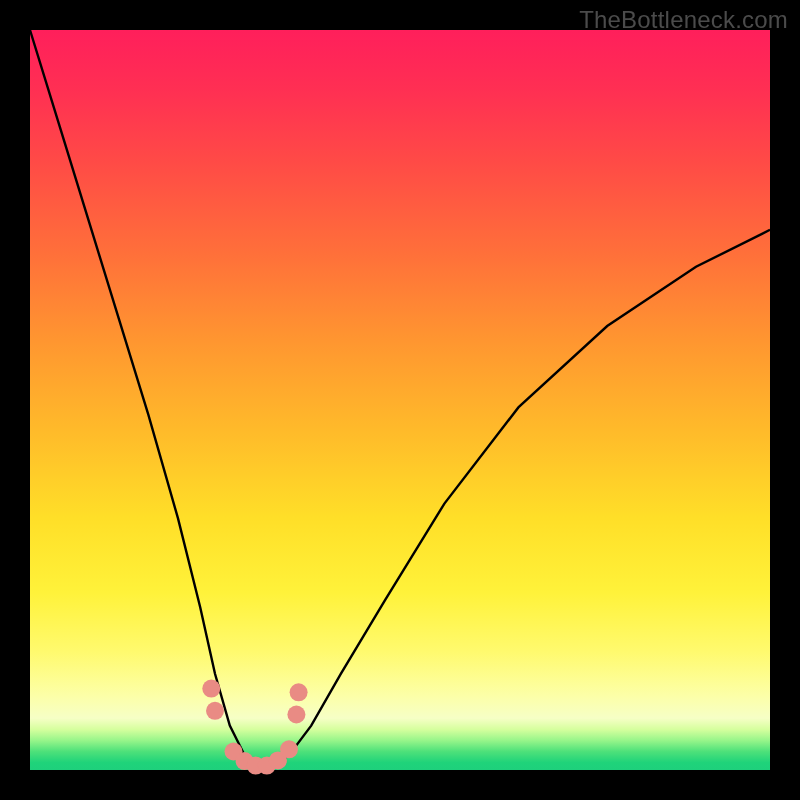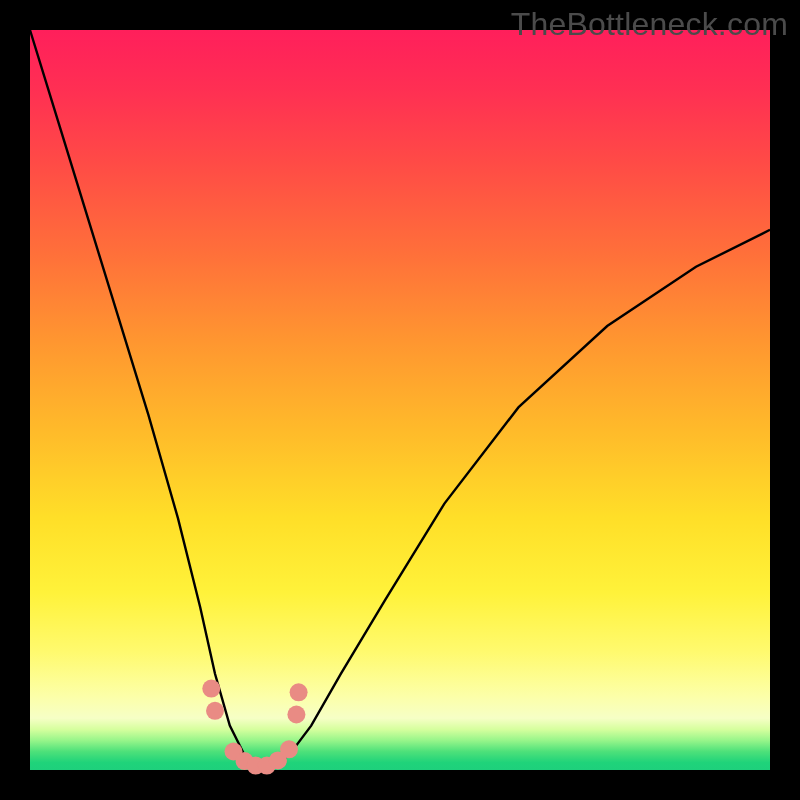--- a/index.html
+++ b/index.html
@@ -44,21 +44,21 @@
       #4ee17a 97.5%,
       #1fd37a 99%,
       #1ed07c 100%
     );
   }
   .watermark {
     position: absolute;
     top: 6px;
     right: 12px;
     color: #4b4b4b;
-    font-size: 32px;
+    font-size: 24px;
     letter-spacing: 0.2px;
     user-select: none;
   }
   svg.curve {
     position: absolute;
     left: 0;
     top: 0;
     width: 740px;
     height: 740px;
     overflow: visible;

